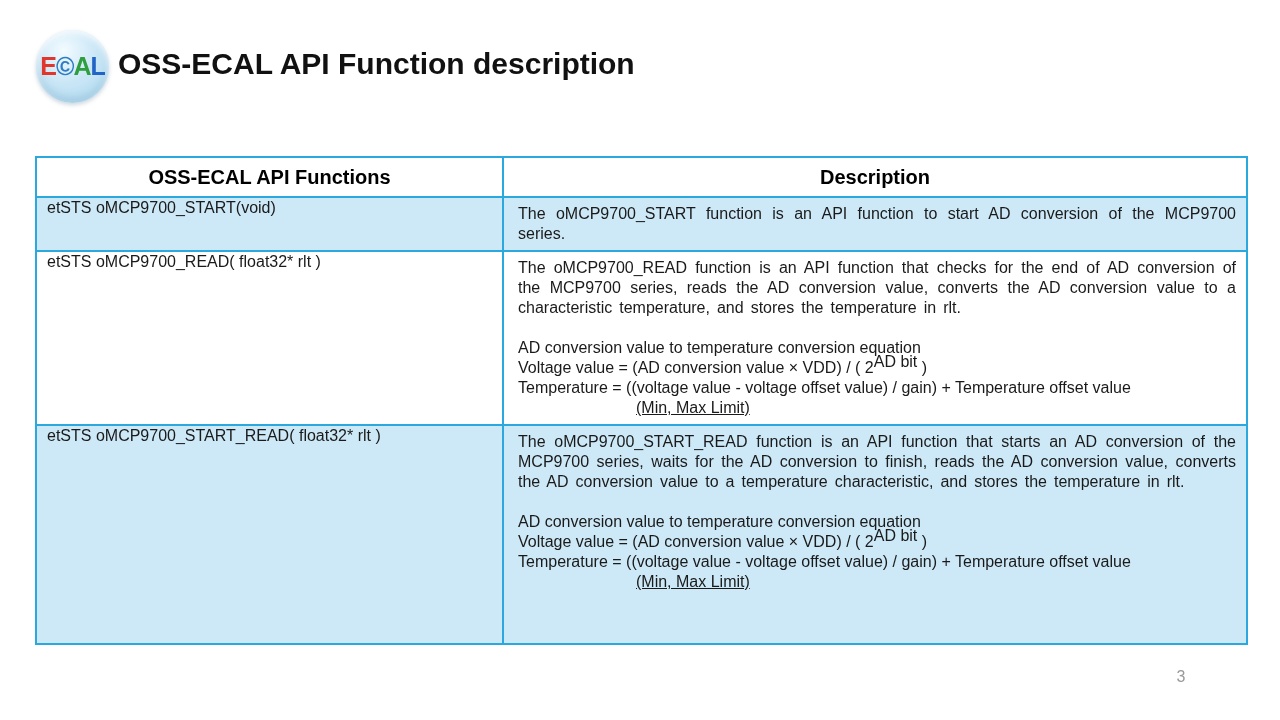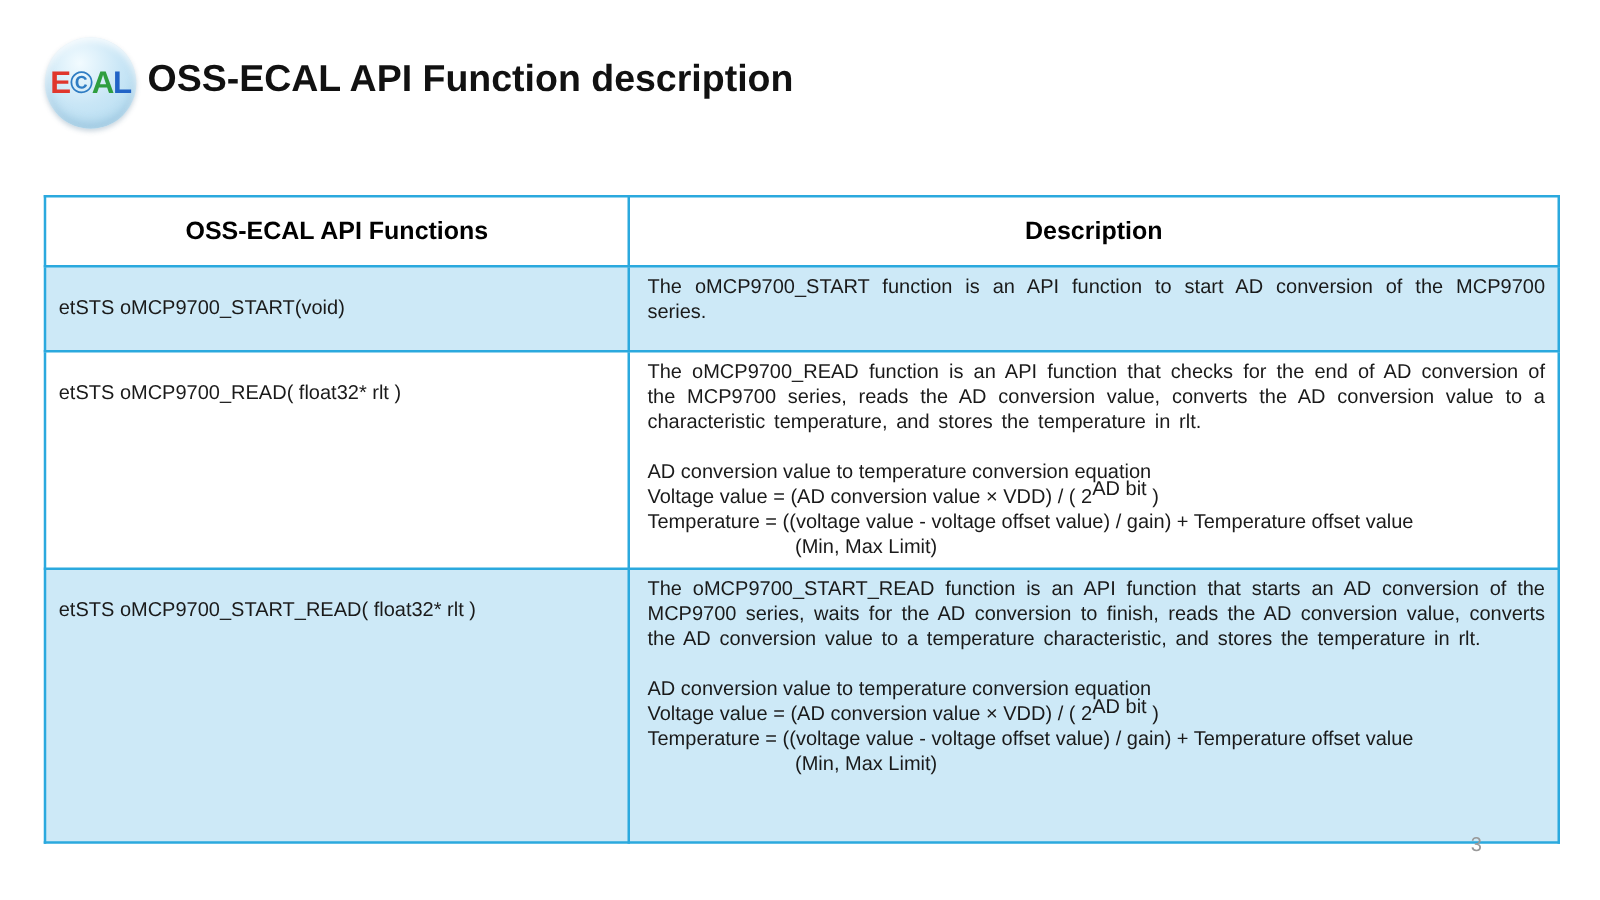--- a/index.html
+++ b/index.html
@@ -34,33 +34,33 @@
   table.api{
     position:absolute;left:35px;top:156px;width:1213px;
     border-collapse:collapse;table-layout:fixed;
   }
   table.api col.c1{width:467px;}
   table.api th, table.api td{
     border:2px solid var(--table-border);
     font-size:16px;color:var(--text-color);
   }
   table.api th{
-    height:56px;background:#ffffff;text-align:center;vertical-align:middle;
+    height:40px;background:#ffffff;text-align:center;vertical-align:middle;
     font-size:20px;font-weight:bold;color:#000;
   }
   table.api td{vertical-align:top;background:#ffffff;}
   tr.alt td{background:var(--row-fill);}
-  td.fn{padding:24px 10px;white-space:nowrap;}
+  td.fn{padding:1px 10px;white-space:nowrap;}
   td.desc{padding:6px 10px 6px 14px;line-height:20px;}
   tr.r1 td{height:46px;}
   tr.r2 td{height:165px;}
   tr.r3 td{height:219px;margin-top:40px;}
   .para{text-align:justify;word-spacing:0.16em;}
   .eq{margin-top:20px;}
-  .eq .indent{padding-left:118px;}
+  .eq .indent{padding-left:118px;text-decoration:underline;}
   .eq sup{
     font-size:16px;line-height:0;vertical-align:baseline;position:relative;top:-6px;
   }
   
   .copyright{
     position:absolute;left:0;right:0;top:682px;text-align:center;
     font-size:17px;color:var(--footer-color);
   }
   .page-number{
     position:absolute;left:1166px;top:668px;width:30px;text-align:center;

